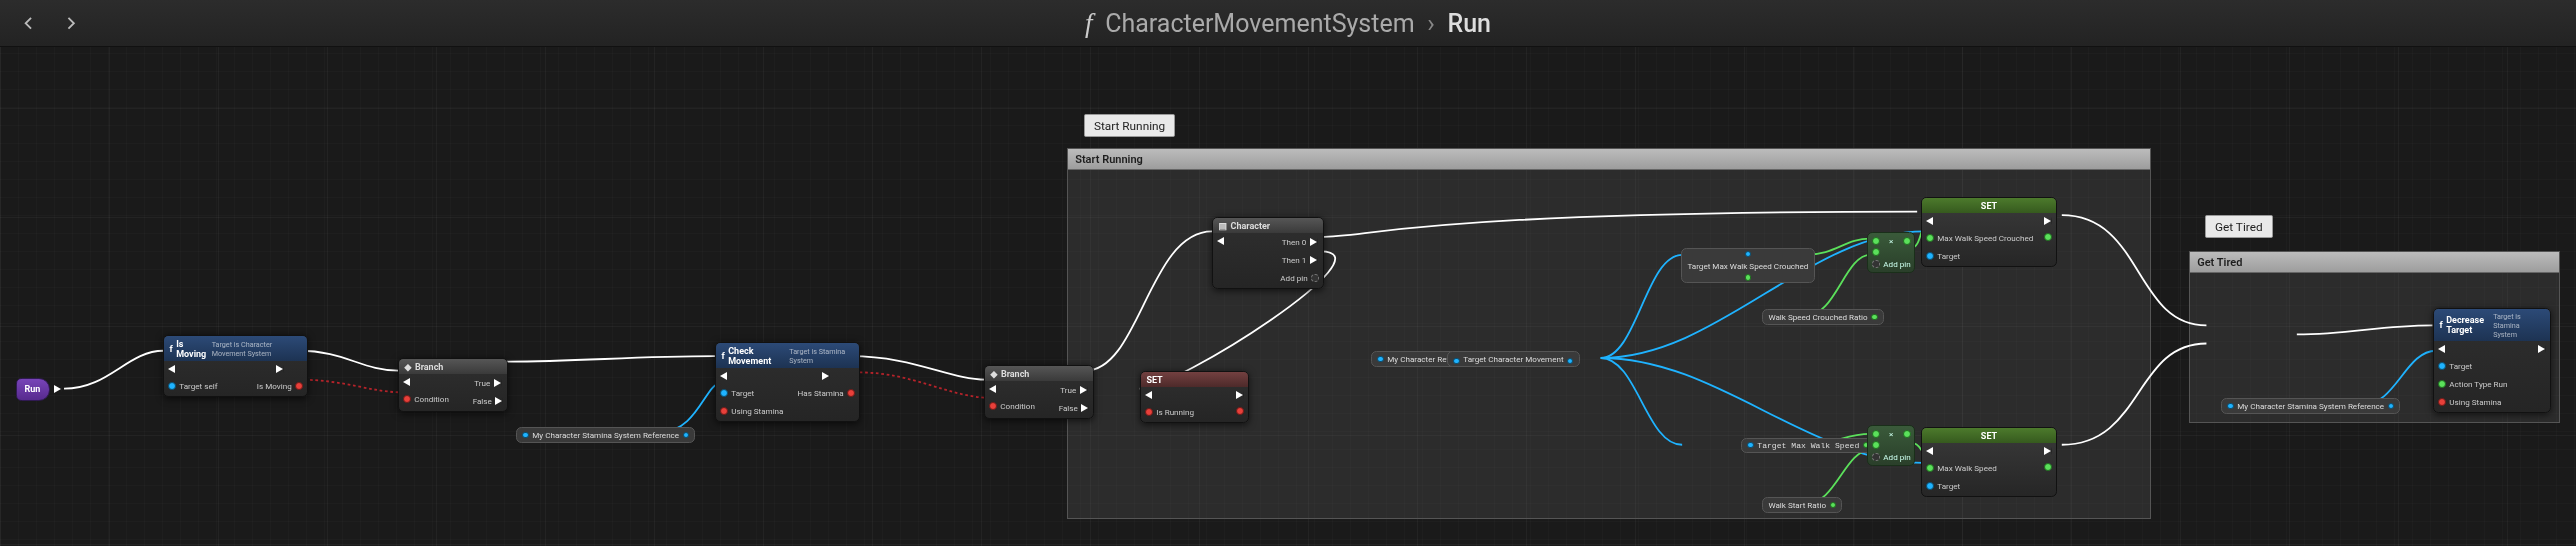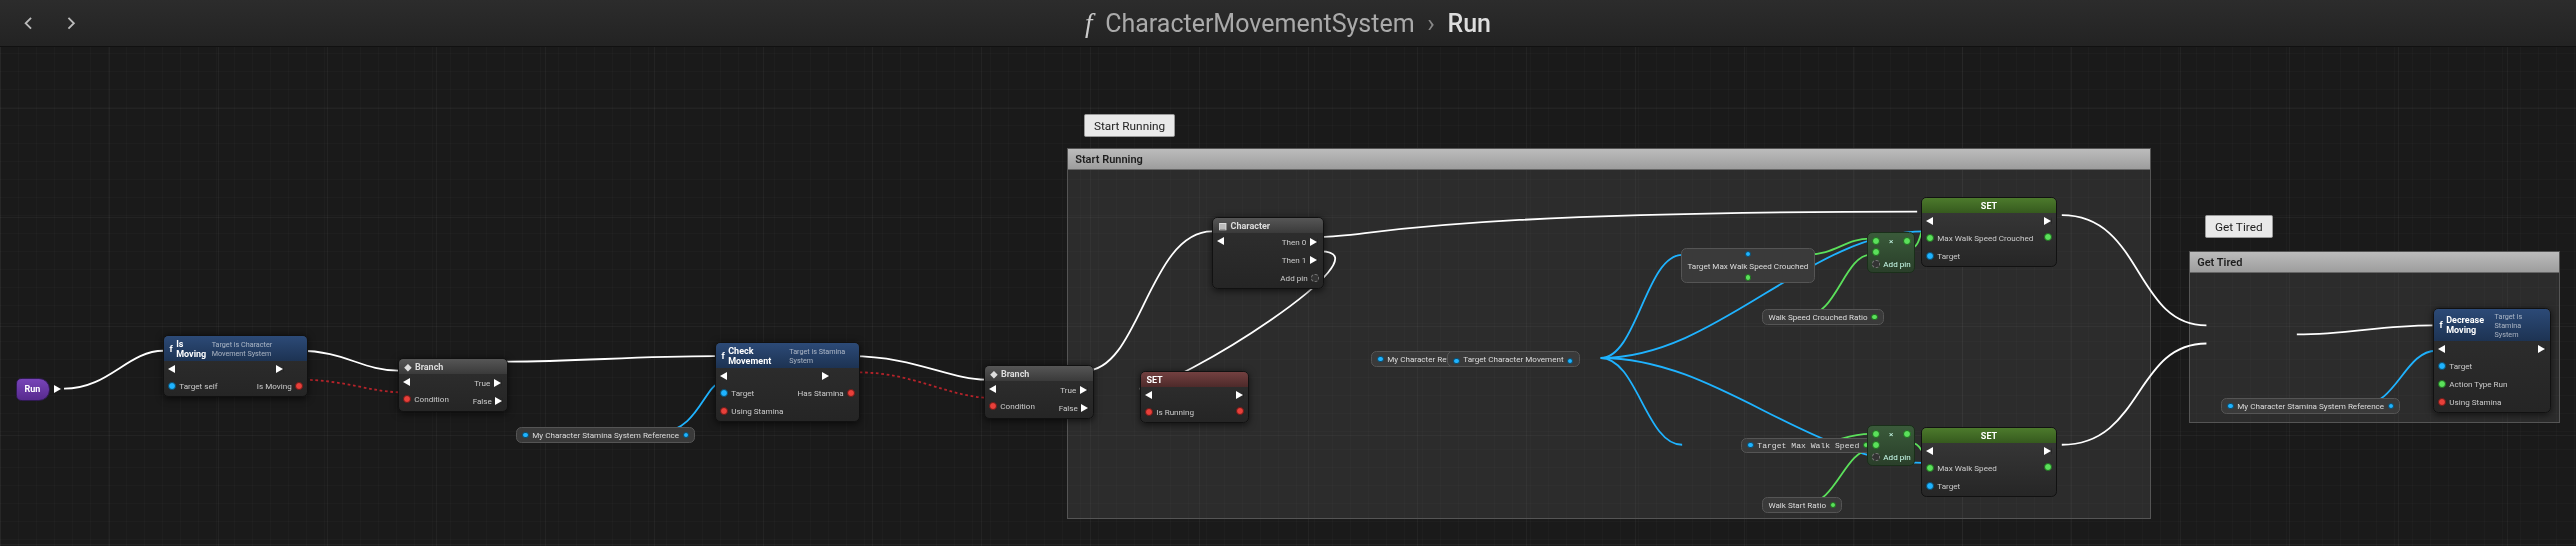--- a/index.html
+++ b/index.html
@@ -567,21 +567,21 @@
 
 <div class="pill" style="left:2221px;top:398px;">
   <span class="pin data blue"></span>
       <span>My Character Stamina System Reference</span>
       <span class="pin data blue"></span>
 </div>
 
 <div class="node" style="left:2433px;top:308px;width:118px;">
   <div class="node-header fn">
     <span>f</span>
-        <span>Decrease Moving</span>
+        <span>Decrease Target</span>
     <span class="node-subtitle">Target is Stamina System</span>
   </div>
   <div class="node-body">
     <div class="pins">
       <div class="pin-row">
             <span class="pin exec in"></span>
           </div>
       <div class="pin-row">
             <span class="pin data blue"></span>
             <span>Target</span>

